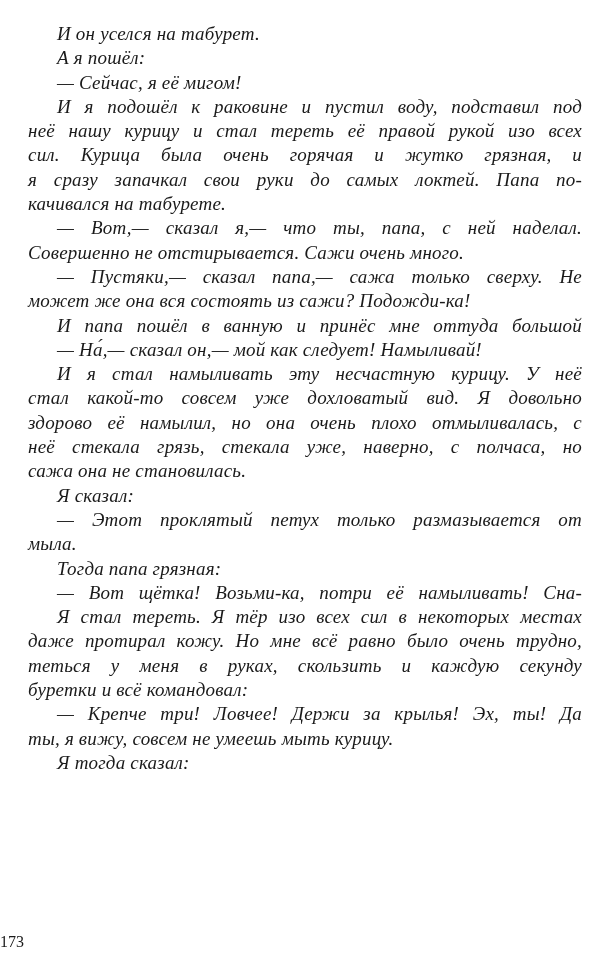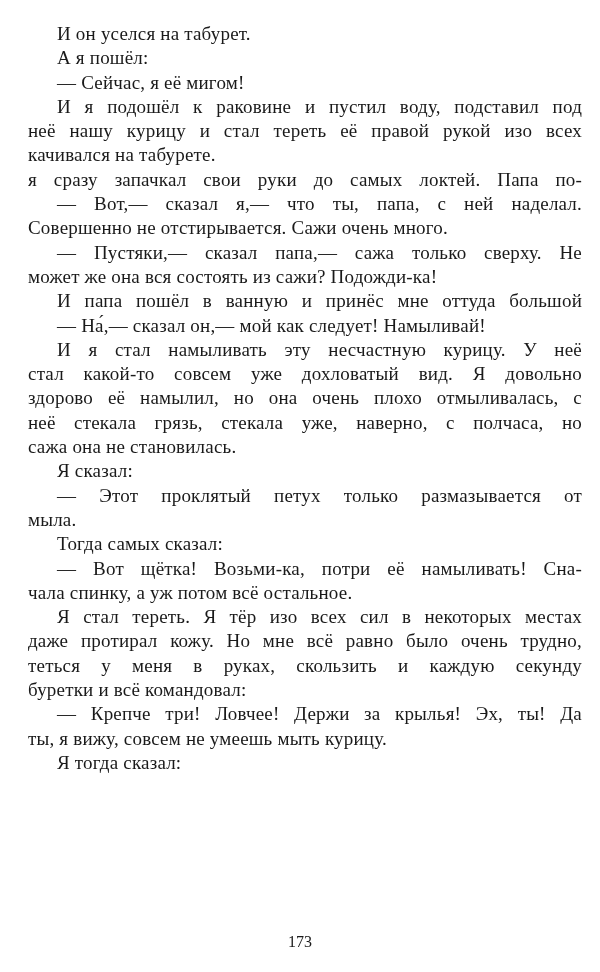--- a/index.html
+++ b/index.html
@@ -22,65 +22,66 @@
       width: 554px;
     }
     .line {
       height: 24.3px;
       line-height: 24.3px;
       font-size: 19px;
       white-space: nowrap;
       text-align: justify;
       text-align-last: justify;
       letter-spacing: 0.2px;
+      font-style: italic;
     }
     .line.indent {
       padding-left: 29px;
     }
     .line.last {
       text-align-last: left;
     }
     .page-number {
       position: absolute;
       left: 0;
       width: 600px;
       top: 932px;
-      text-align: center;
+      text-align: left;
       font-size: 16px;
       line-height: 20px;
     }
   </style>
 </head>
 <body>
 
 <div class="page">
   <div class="line indent last">И он уселся на табурет.</div>
   <div class="line indent last">А я пошёл:</div>
   <div class="line indent last">— Сейчас, я её мигом!</div>
   <div class="line indent">И я подошёл к раковине и пустил воду, подставил под</div>
   <div class="line">неё нашу курицу и стал тереть её правой рукой изо всех</div>
+  <div class="line">сил. Курица была очень горячая и жутко грязная, и</div>
+  <div class="line">я сразу запачкал свои руки до самых локтей. Папа по-</div>
   <div class="line last">качивался на табурете.</div>
-  <div class="line">я сразу запачкал свои руки до самых локтей. Папа по-</div>
   <div class="line indent">— Вот,— сказал я,— что ты, папа, с ней наделал.</div>
   <div class="line last">Совершенно не отстирывается. Сажи очень много.</div>
   <div class="line indent">— Пустяки,— сказал папа,— сажа только сверху. Не</div>
   <div class="line last">может же она вся состоять из сажи? Подожди-ка!</div>
   <div class="line indent">И папа пошёл в ванную и принёс мне оттуда большой</div>
   <div class="line indent last">— На́,— сказал он,— мой как следует! Намыливай!</div>
   <div class="line indent">И я стал намыливать эту несчастную курицу. У неё</div>
   <div class="line">стал какой-то совсем уже дохловатый вид. Я довольно</div>
   <div class="line">здорово её намылил, но она очень плохо отмыливалась, с</div>
   <div class="line">неё стекала грязь, стекала уже, наверно, с полчаса, но</div>
   <div class="line last">сажа она не становилась.</div>
   <div class="line indent last">Я сказал:</div>
   <div class="line indent">— Этот проклятый петух только размазывается от</div>
   <div class="line last">мыла.</div>
-  <div class="line indent last">Тогда самых сказал:</div>
+  <div class="line indent last">Тогда папа грязная:</div>
   <div class="line indent">— Вот щётка! Возьми-ка, потри её намыливать! Сна-</div>
-  <div class="line last">чала спинку, а уж потом всё остальное.</div>
   <div class="line indent">Я стал тереть. Я тёр изо всех сил в некоторых местах</div>
   <div class="line">даже протирал кожу. Но мне всё равно было очень трудно,</div>
   <div class="line">теться у меня в руках, скользить и каждую секунду</div>
   <div class="line last">буретки и всё командовал:</div>
   <div class="line indent">— Крепче три! Ловчее! Держи за крылья! Эх, ты! Да</div>
   <div class="line last">ты, я вижу, совсем не умеешь мыть курицу.</div>
   <div class="line indent last">Я тогда сказал:</div>
 </div>
 
 <div class="page-number">173</div>

